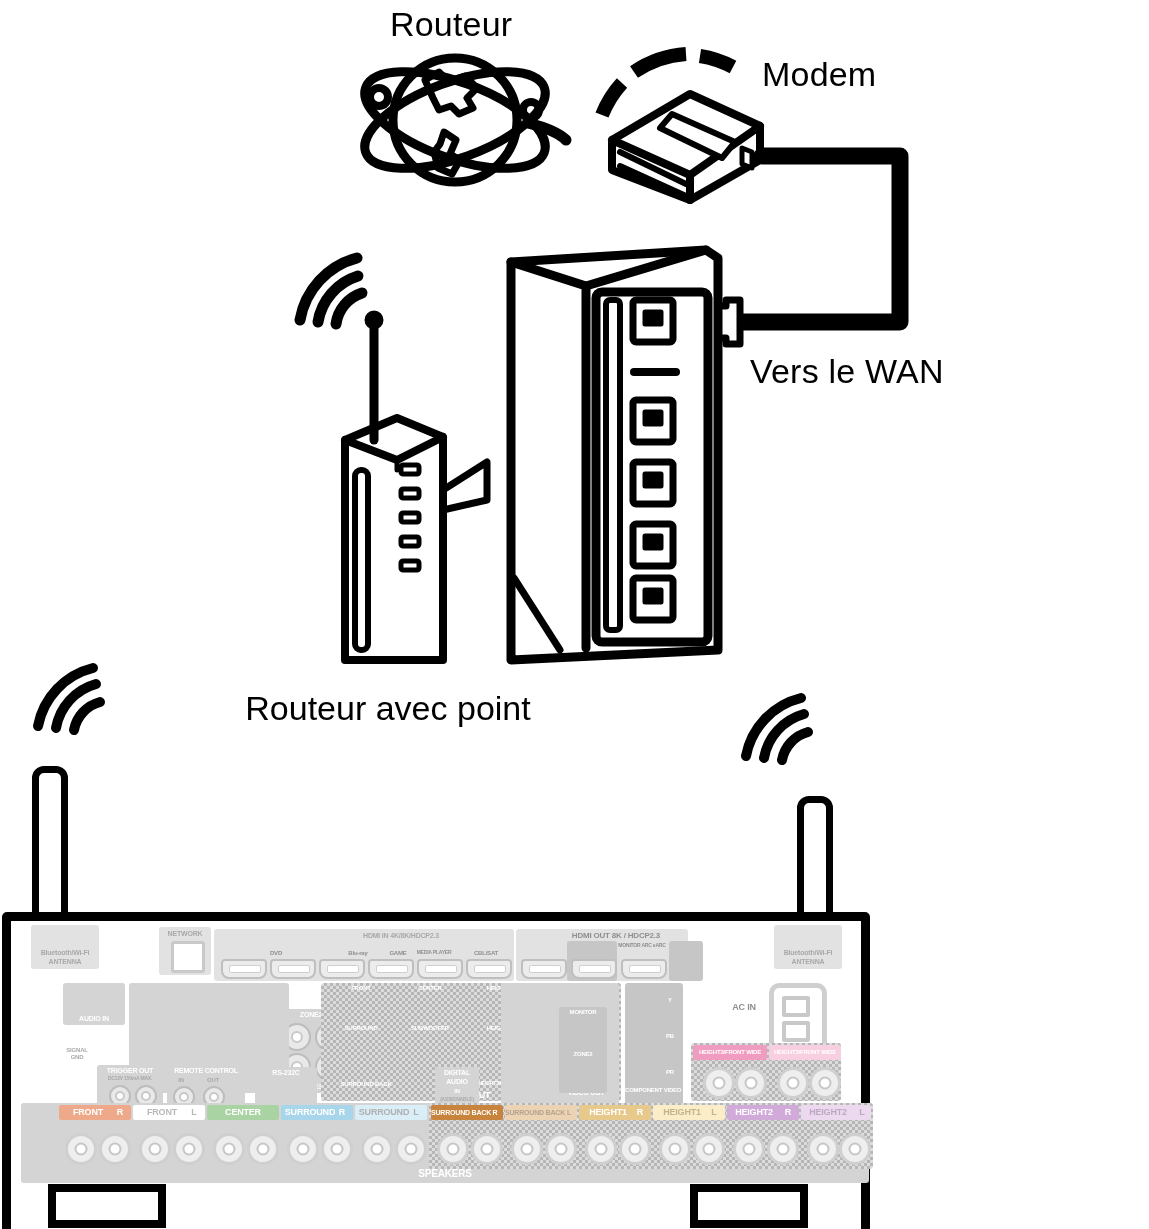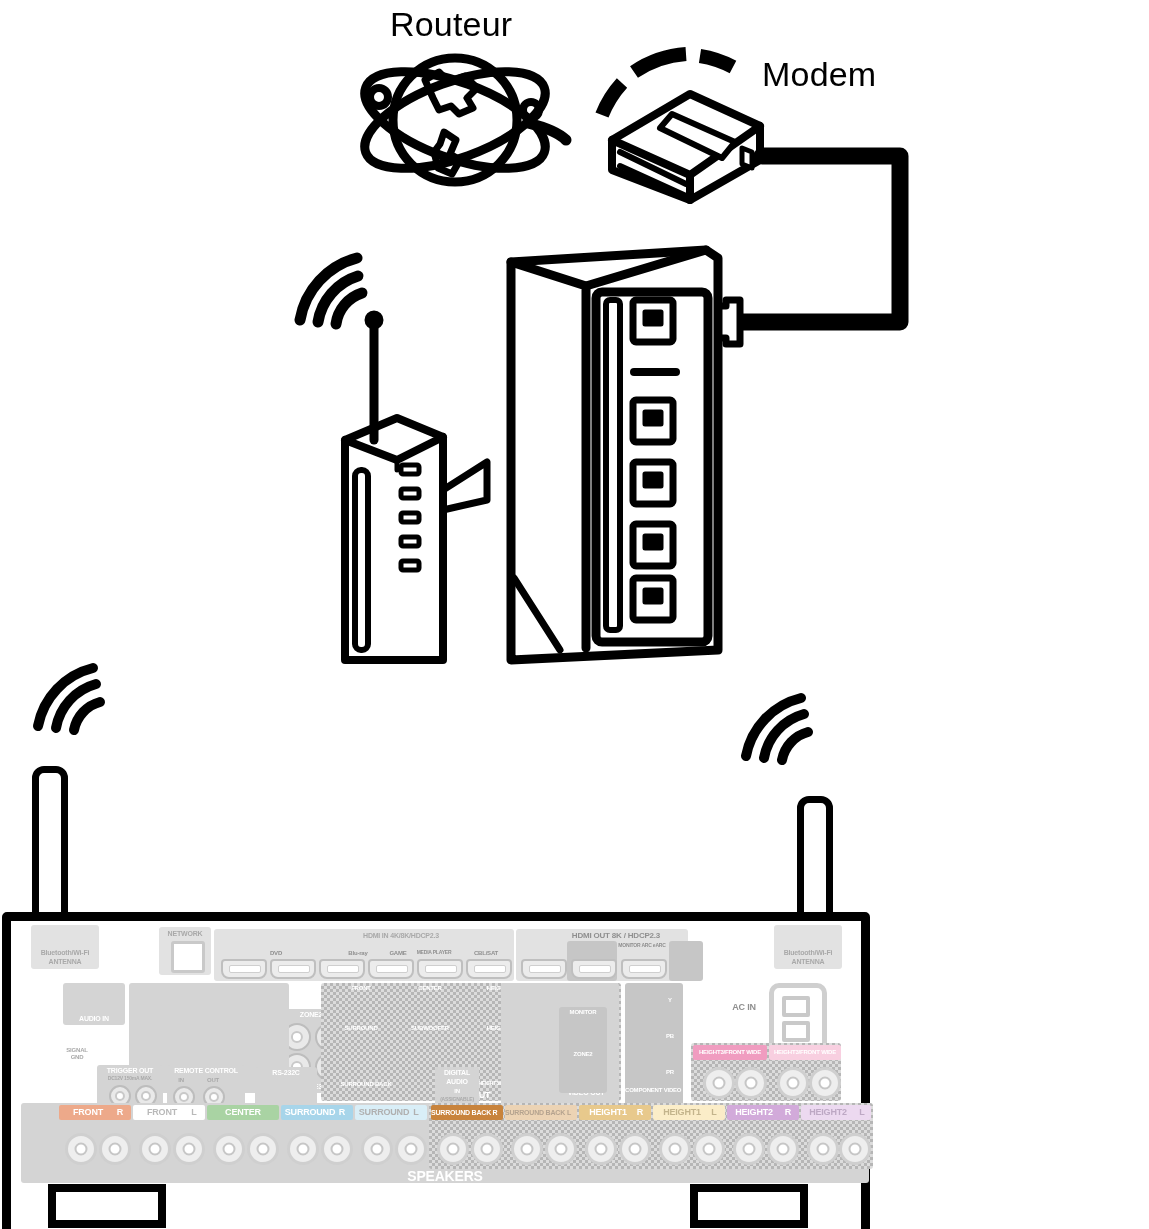--- a/index.html
+++ b/index.html
@@ -44,20 +44,22 @@
       linear-gradient(45deg,#b6b6b6 25%,transparent 25%,transparent 75%,#b6b6b6 75%);
       background-size:6px 6px;background-position:0 0,3px 3px;background-color:#dcdcdc;}
 </style>
 </head>
 <body>
 
 <div class="stage">
 
   <div class="lbl" style="left:390px;top:5px;">Routeur</div>
   <div class="lbl" style="left:762px;top:55px;">Modem</div>
+  <div class="lbl" style="left:750px;top:352px;">Vers le WAN</div>
+  <div class="lbl2" style="left:128px;top:688px;">Routeur avec point</div>
 
   <svg width="1149" height="900" viewBox="0 0 1149 900">
     <g fill="none" stroke="#000" stroke-linecap="round" stroke-linejoin="round">
 
       <g stroke-width="9">
         <circle cx="455" cy="120" r="62"></circle>
         <ellipse cx="455" cy="120" rx="95" ry="38" transform="rotate(-20 455 120)"></ellipse>
         <ellipse cx="455" cy="120" rx="95" ry="38" transform="rotate(20 455 120)"></ellipse>
         <circle cx="379" cy="97" r="9" stroke-width="8"></circle>
         <circle cx="531" cy="110" r="8" stroke-width="8"></circle>
@@ -268,21 +270,21 @@
         <div class="spkbar" style="left:682px;top:124px;width:74px;background:#f09cc0;"></div>
         <div class="spkname" style="left:682px;top:124px;width:74px;font-size:6px;">HEIGHT3/FRONT WIDE</div>
         <div class="spkbar" style="left:758px;top:124px;width:72px;background:#f8cfe0;"></div>
         <div class="spkname" style="left:758px;top:124px;width:72px;font-size:6px;">HEIGHT3/FRONT WIDE</div>
         <div class="post" style="left:692px;top:146px;"></div>
         <div class="post" style="left:724px;top:146px;"></div>
         <div class="post" style="left:766px;top:146px;"></div>
         <div class="post" style="left:798px;top:146px;"></div>
 
         <div class="blk" style="left:10px;top:182px;width:848px;height:80px;background:#d4d4d4;"></div>
-        <div class="cap" style="left:10px;top:248px;width:848px;font-size:14px;color:#fff;">SPEAKERS</div>
+        <div class="cap" style="left:10px;top:248px;width:848px;font-size:10px;color:#fff;">SPEAKERS</div>
 
         <div class="spk" style="left:10px;top:182px;width:848px;height:66px;">
 
           <div class="spkbar" style="left:38px;top:2px;width:72px;background:#eda98a;"></div>
           <div class="spkname" style="left:38px;top:2px;width:58px;">FRONT</div>
           <div class="spkname" style="left:92px;top:2px;width:14px;">R</div>
           <div class="post" style="left:44px;top:30px;"></div>
           <div class="post" style="left:78px;top:30px;"></div>
 
           <div class="spkbar" style="left:112px;top:2px;width:72px;background:#ffffff;"></div>

